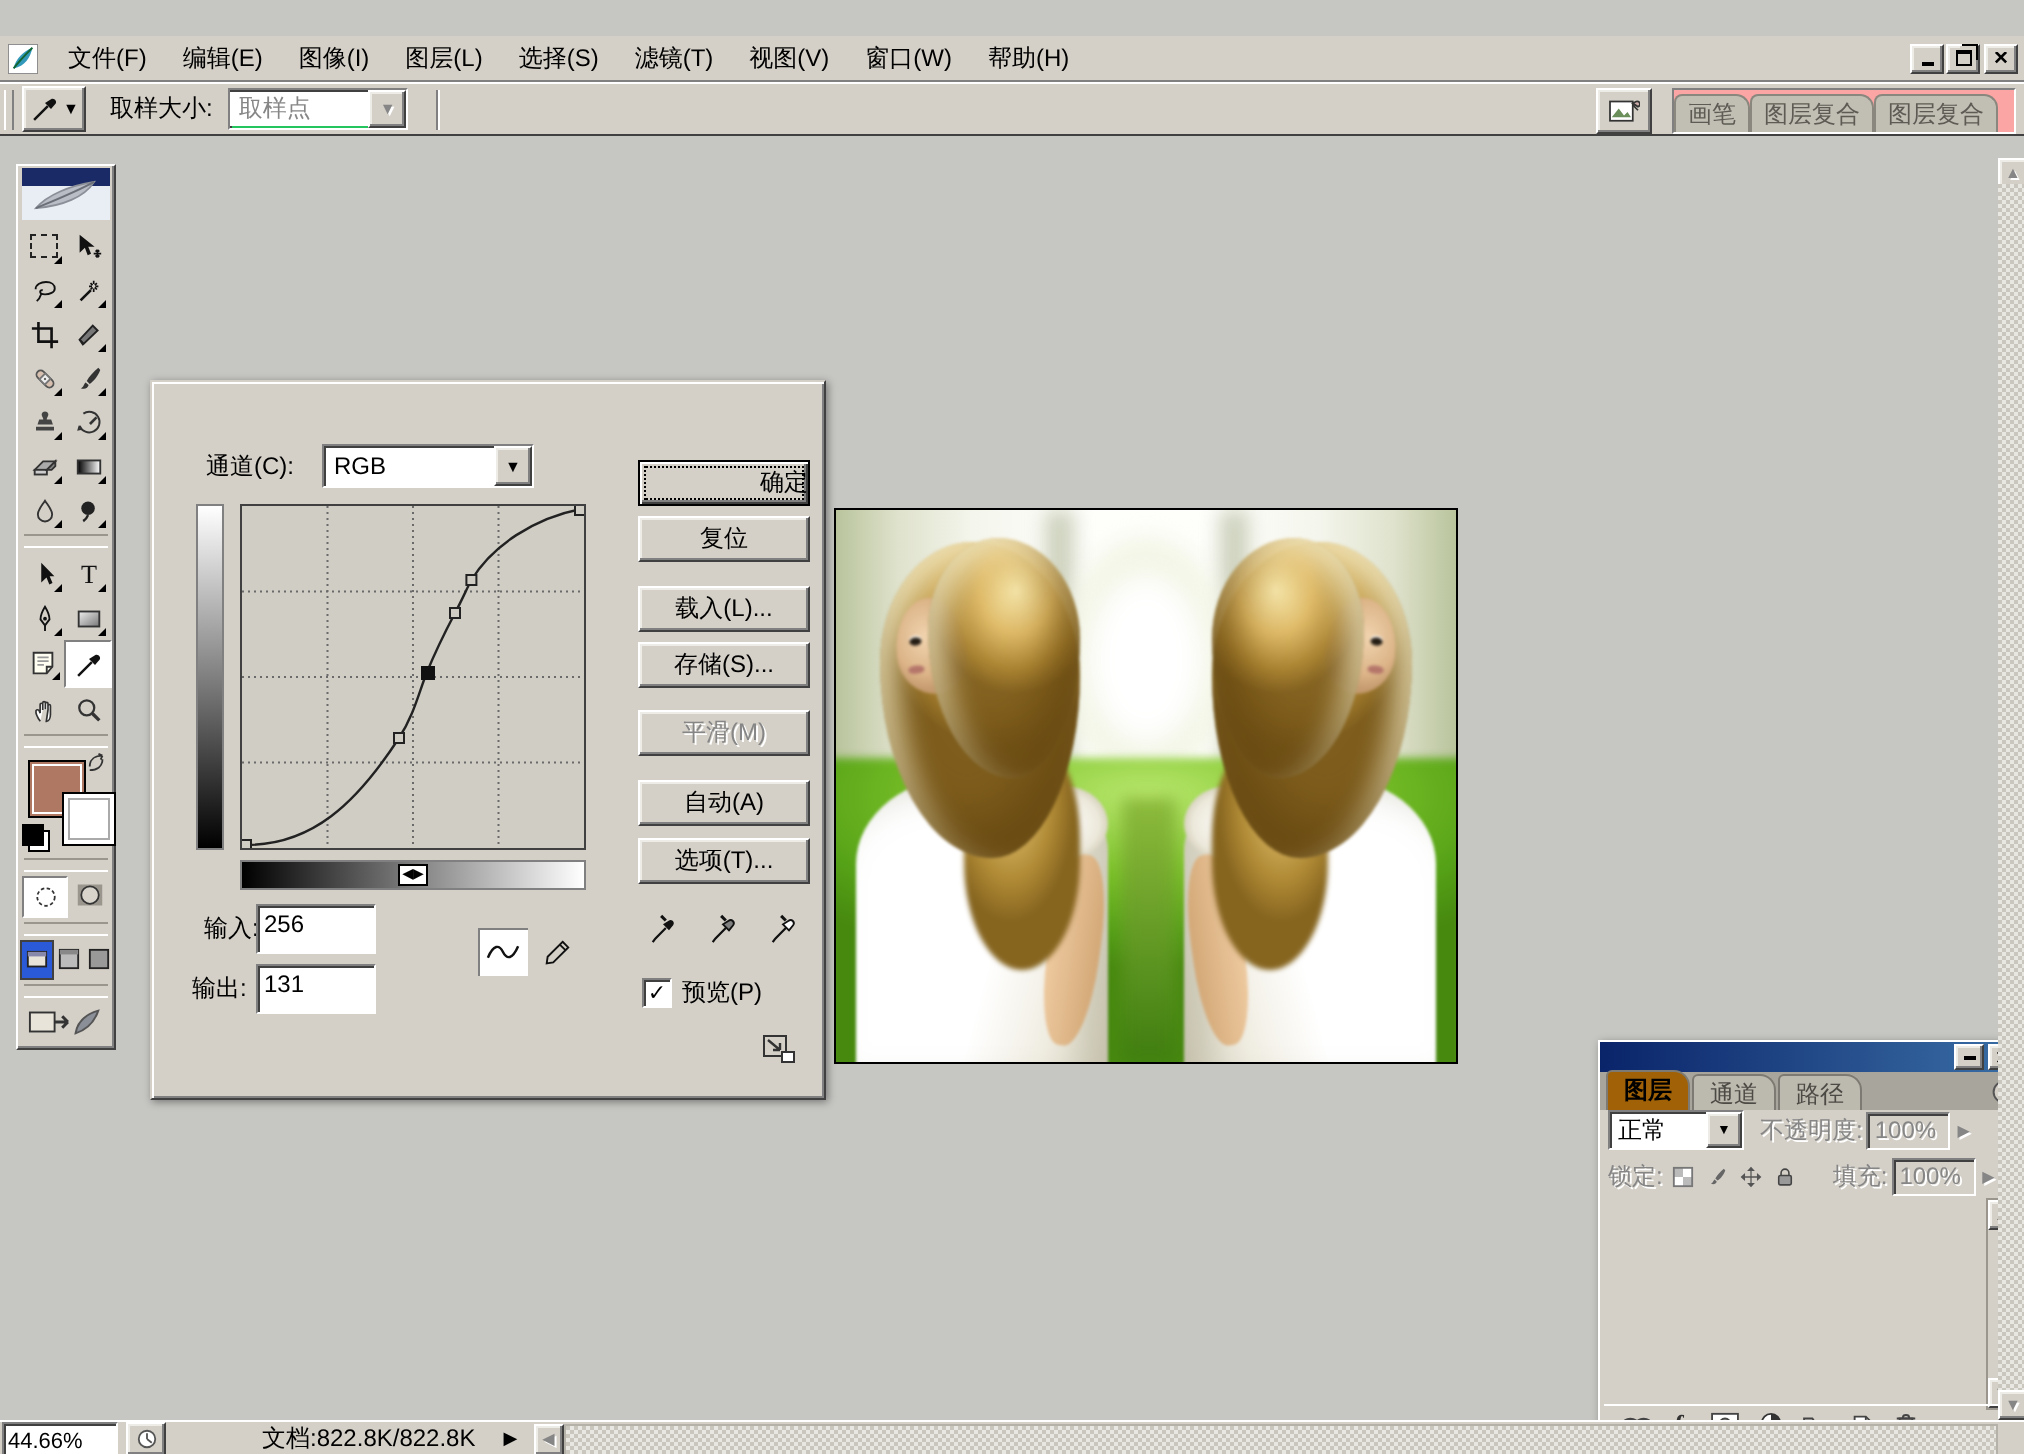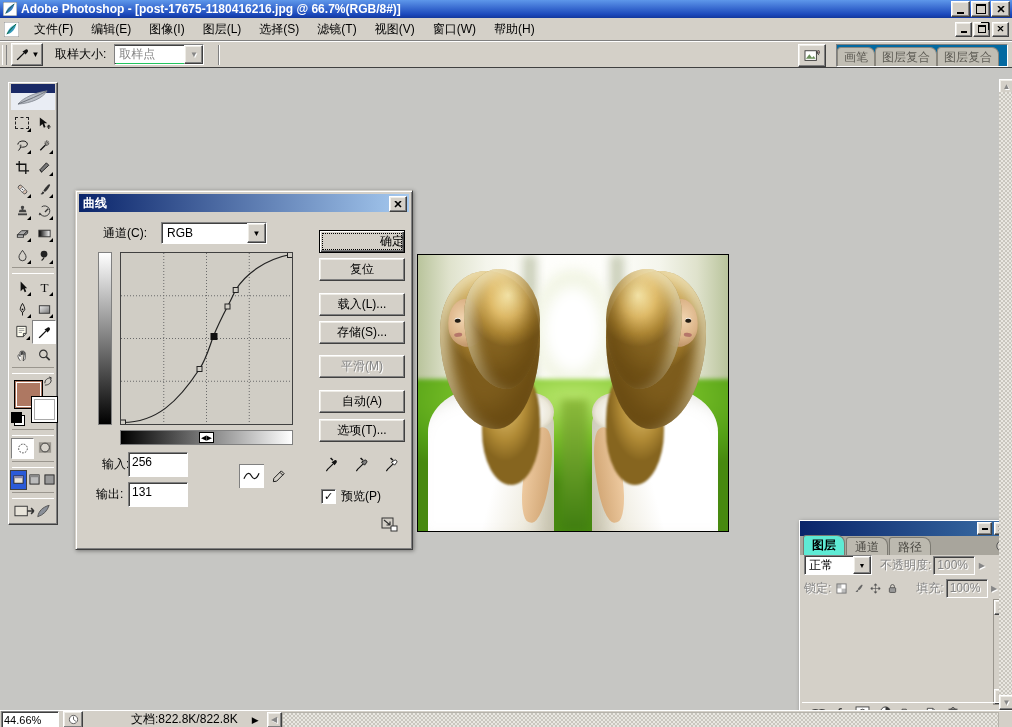--- a/index.html
+++ b/index.html
@@ -25,21 +25,21 @@
   .glyph-restore{width:6px;height:5px;border:1px solid #000;border-top:2px solid #000;box-shadow:2px -2px 0 -0px #d4d0c8,3px -3px 0 #000;}
   
   #menubar{left:0;top:18px;width:1012px;height:22px;background:#d4d0c8;border-bottom:1px solid #808080;
            display:flex;align-items:center;}
   .menu-item{padding:3px 9px;}
   
   #optionsbar{left:0;top:41px;width:1012px;height:25px;background:#d4d0c8;border-top:1px solid #fff;
               border-bottom:1px solid #404040;display:flex;align-items:center;}
   .vsep{width:1px;height:20px;background:#808080;border-right:1px solid #fff;margin:0 6px;}
   .grip{width:3px;height:20px;border-left:1px solid #fff;border-right:1px solid #808080;margin-left:2px;}
-  #palette-well{position:absolute;right:4px;top:2px;width:170px;height:21px;background:#0369a1;
+  #palette-well{position:absolute;right:4px;top:2px;width:170px;height:21px;background:#fca5a5;
                 border:1px solid;border-color:#808080 #fff #fff #808080;display:flex;align-items:flex-end;overflow:hidden;}
   .well-tab{height:17px;padding:1px 6px 0 6px;background:#c1beb4;border:1px solid #8a877e;border-bottom:none;
             border-radius:4px 7px 0 0;color:#5d5b54;white-space:nowrap;font-size:12px;}
   
   #toolbox{left:8px;top:82px;width:48px;background:#d4d0c8;border:1px solid;border-color:#fff #404040 #404040 #fff;
            box-shadow:inset -1px -1px 0 #808080;}
   #toolbox-logo{width:44px;height:26px;margin:1px auto 2px auto;background:linear-gradient(180deg,#1a2a66 0 9px,#e9edf4 9px);
                 display:flex;align-items:center;justify-content:center;}
   .tool-row{display:flex;justify-content:center;}
   .tool{position:relative;width:22px;height:22px;display:flex;align-items:center;justify-content:center;}
@@ -61,21 +61,21 @@
       box-shadow:inset 1px 1px 0 #404040;display:flex;align-items:center;justify-content:center;
       font-size:11px;font-weight:bold;}
   
   #layers{left:799px;top:520px;width:211px;height:202px;background:#d4d0c8;border:1px solid;
           border-color:#fff #404040 #404040 #fff;box-shadow:1px 1px 4px rgba(0,0,0,.35);}
   #layers-title{height:13px;background:linear-gradient(90deg,#0a246a,#3a6ea5);display:flex;align-items:center;justify-content:flex-end;padding:1px 2px;}
   .pal-wbtn{width:13px;height:11px;margin-left:2px;font-size:9px;line-height:9px;}
   #layers-tabs{height:19px;background:#a8a59c;display:flex;align-items:flex-end;padding-left:3px;position:relative;}
   .pal-tab{height:16px;padding:1px 8px 0 8px;border:1px solid #7c7a72;border-bottom:none;border-radius:3px 8px 0 0;
            background:#bcb9af;color:#4c4a44;margin-right:1px;}
-  .pal-tab.active{background:#5eead4;color:#000;height:18px;font-weight:bold;}
+  .pal-tab.active{background:#a16207;color:#000;height:18px;font-weight:bold;}
   .spin{width:13px;height:16px;font-size:8px;}
   .lockbtn{width:15px;height:15px;margin-right:2px;}
   #layer-list{position:absolute;left:2px;top:78px;width:193px;height:104px;background:#cfccc4;border:1px solid;border-color:#808080 #fff #fff #808080;}
   #layer-row{height:26px;background:#0a246a;color:#fff;display:flex;align-items:center;}
   .eye-cell{width:21px;height:26px;border-right:1px solid #808080;background:#d4d0c8;display:flex;align-items:center;justify-content:center;}
   #pal-scroll{position:absolute;right:2px;top:78px;width:14px;height:104px;background:#d4d0c8;border:1px solid #9a968e;}
   #pal-bottom{position:absolute;left:2px;bottom:2px;right:2px;height:18px;border-top:1px solid #fff;display:flex;align-items:center;gap:9px;padding-left:8px;}
   .grip-diag{position:absolute;right:1px;bottom:1px;width:12px;height:12px;
      background:linear-gradient(135deg,transparent 0 50%,#808080 50% 57%,#fff 57% 64%,transparent 64% 78%,#808080 78% 85%,#fff 85% 92%,transparent 92%);}
   
@@ -110,41 +110,20 @@
   .arm{position:absolute;left:100px;top:158px;width:26px;height:96px;transform:rotate(8deg);border-radius:45%;
      background:linear-gradient(90deg,#eecaa0,#d3a877);}
   .smalltext{font-size:11px;}
   svg{display:block;}
 </style>
 </head>
 <body>
 
 <div id="app">
 
-  <div class="abs" id="titlebar">
-    <svg width="14" height="14" style="margin:0 4px 0 3px" viewBox="0 0 16 16">
-        <rect x="0" y="0" width="16" height="16" fill="#fff" stroke="#567"></rect>
-        <path d="M13 2 C8 4 4 8 3 13 C9 12 12 7 13 2 Z" fill="#3b7fc4"></path>
-        <path d="M13 2 C9 6 6 9 3 13" stroke="#1d5a33" fill="none"></path>
-      </svg>
-    <span>Adobe Photoshop - [post-17675-1180416216.jpg @ 66.7%(RGB/8#)]</span>
-    <div style="margin-left:auto;display:flex;margin-right:2px;">
-      <div class="raised btn wbtn">
-          <div class="glyph-min"></div>
-        </div>
-      <div class="raised btn wbtn">
-          <div class="glyph-max"></div>
-        </div>
-      <div class="raised btn wbtn">
-          <svg width="8" height="7" viewBox="0 0 8 7">
-            <path d="M1 0 L7 6 M7 0 L1 6" stroke="#000" stroke-width="1.6"></path>
-          </svg>
-        </div>
-    </div>
-  </div>
 
   <div class="abs" id="menubar">
     <svg width="15" height="15" style="margin:0 6px 0 4px" viewBox="0 0 16 16">
         <rect width="16" height="16" fill="#fff" stroke="#888"></rect>
         <path d="M13 2 C8 4 4 8 3 13 C9 12 12 7 13 2 Z" fill="#39b"></path>
         <path d="M13 2 C9 6 6 9 3 13" stroke="#163" fill="none"></path>
       </svg>
     <span class="menu-item">文件(F)</span>
     <span class="menu-item">编辑(E)</span>
     <span class="menu-item">图像(I)</span>
@@ -453,28 +432,20 @@
       <div class="hair"></div>
       <div class="face">
           <div class="eyeL"></div>
           <div class="lips"></div>
         </div>
       <div class="hair" style="left:40px;top:0;width:76px;height:120px;opacity:.9"></div>
     </div>
   </div>
 
   <div class="abs" id="curves">
-    <div id="curves-title">
-      <span>曲线</span>
-      <div class="raised btn" style="position:absolute;right:2px;top:2px;width:16px;height:14px">
-          <svg width="8" height="7" viewBox="0 0 8 7">
-            <path d="M1 0 L7 6 M7 0 L1 6" stroke="#000" stroke-width="1.6"></path>
-          </svg>
-        </div>
-    </div>
 
     <span class="abs" style="left:27px;top:34px">通道(C):</span>
     <div class="abs sunken" style="left:85px;top:31px;width:104px;height:20px;display:flex;align-items:center">
       <span style="flex:1;padding-left:5px">RGB</span>
       <div class="raised btn" style="width:17px;height:18px">
           <span style="font-size:8px">▼</span>
         </div>
     </div>
 
     <div class="abs" style="left:22px;top:61px;width:12px;height:171px;border:1px solid #808080;background:linear-gradient(180deg,#fff,#000)"></div>

